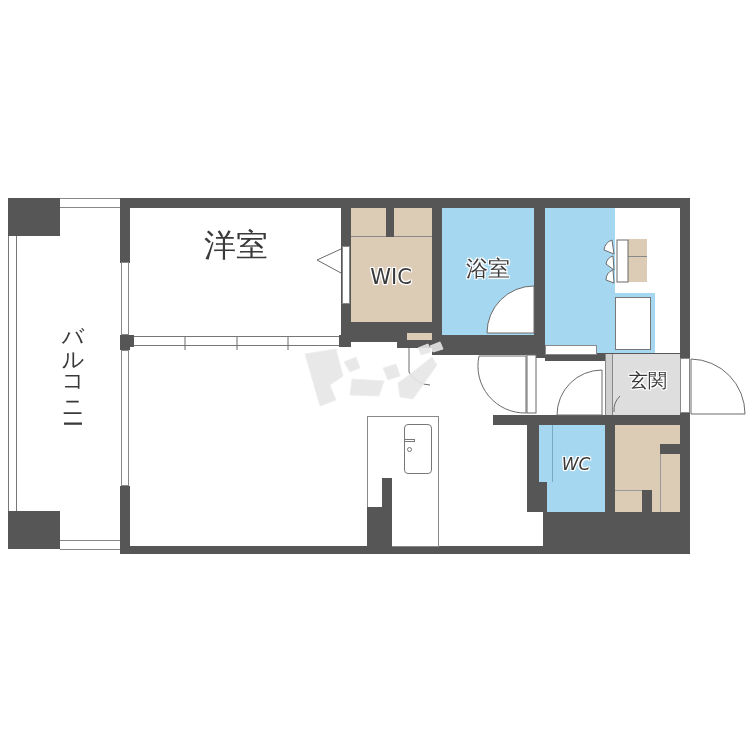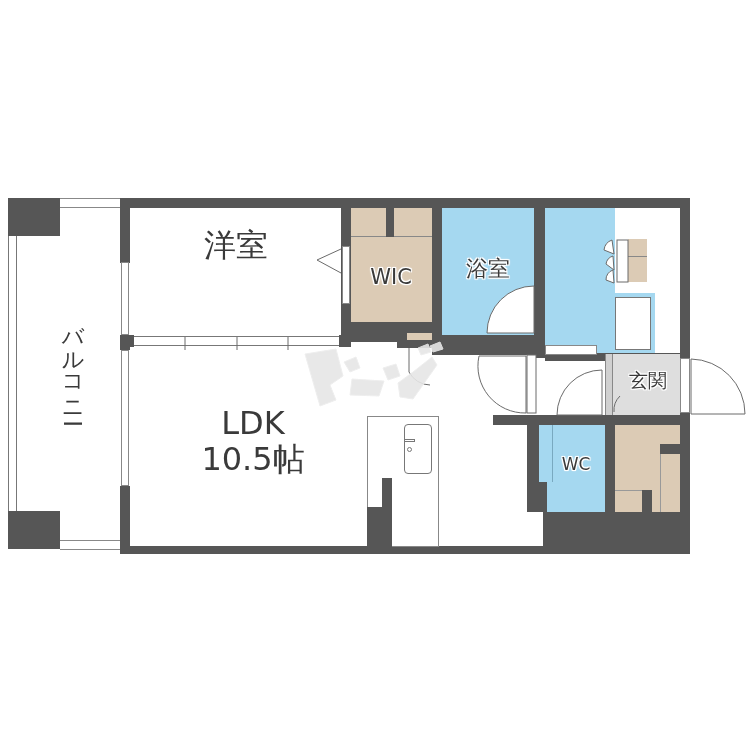--- a/index.html
+++ b/index.html
@@ -136,29 +136,25 @@
       <polygon points="398,383 413,372 432,357 437,365 413,399 400,397"></polygon>
       <polygon points="418,348 428,344 431,352 421,355"></polygon>
       <polygon points="430,346 440,342 443,349 433,352"></polygon>
     </g>
   </svg>
 
   <div class="label" style="left:186px;top:228px;width:100px;font-size:32px;">
     <div>洋室</div>
   </div>
 
-  <div class="label" style="left:178px;top:406px;width:150px;font-size:32px;">
-    <div>LDK</div>
-    <div>10.5帖</div>
-  </div>
 
   <div class="label halo" style="left:357px;top:266px;width:68px;font-size:21px;">WIC</div>
 
   <div class="label halo" style="left:452px;top:257px;width:72px;font-size:22px;">浴室</div>
 
-  <div class="label halo" style="left:547px;top:455px;width:58px;font-size:17px;">WC</div>
+  <div class="label halo" style="left:547px;top:455px;width:58px;font-size:17px;font-style:italic;">WC</div>
 
   <div class="label halo" style="left:613px;top:370px;width:70px;font-size:19px;">玄関</div>
 
   <div class="label" style="left:58px;top:312px;width:30px;font-size:22px;writing-mode:vertical-rl;line-height:30px;">
     <span>バルコニー</span>
   </div>
 </div>
 
 </body></html>

